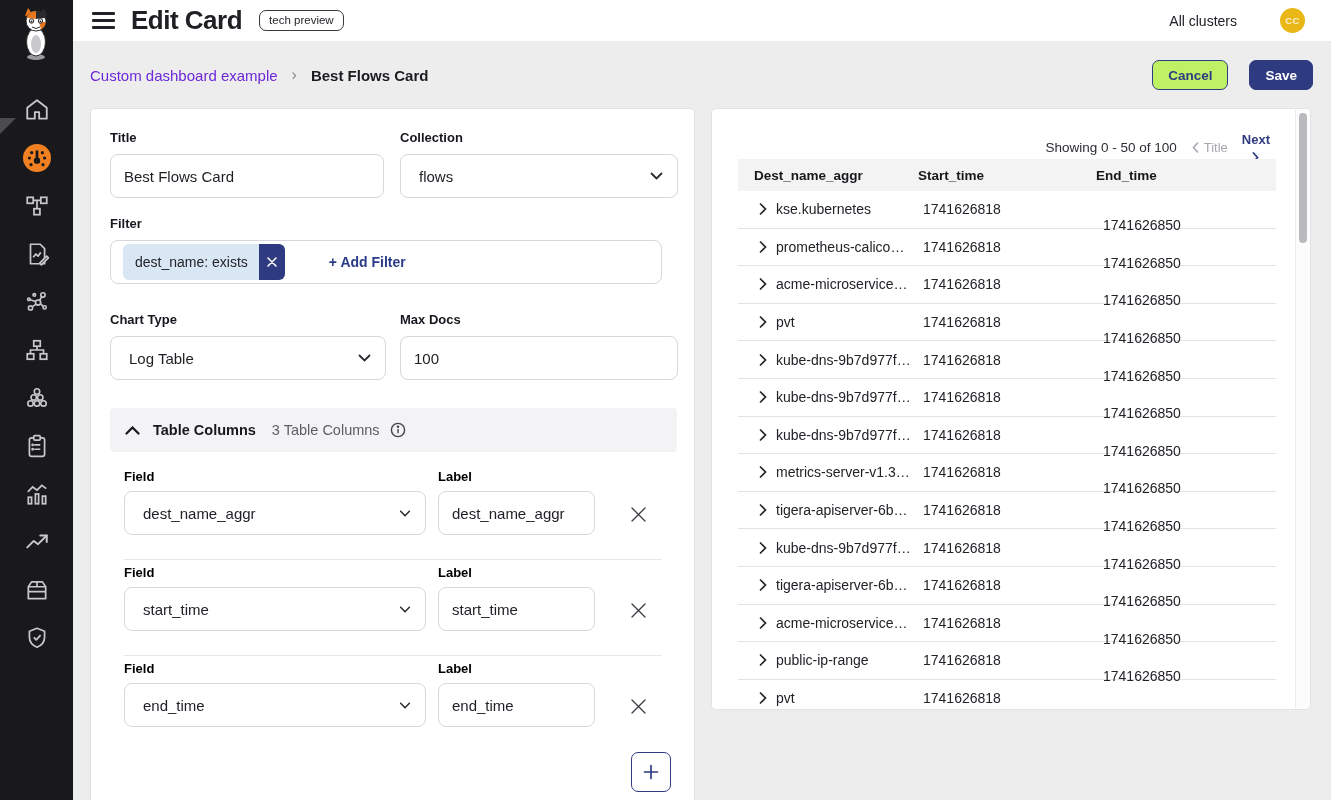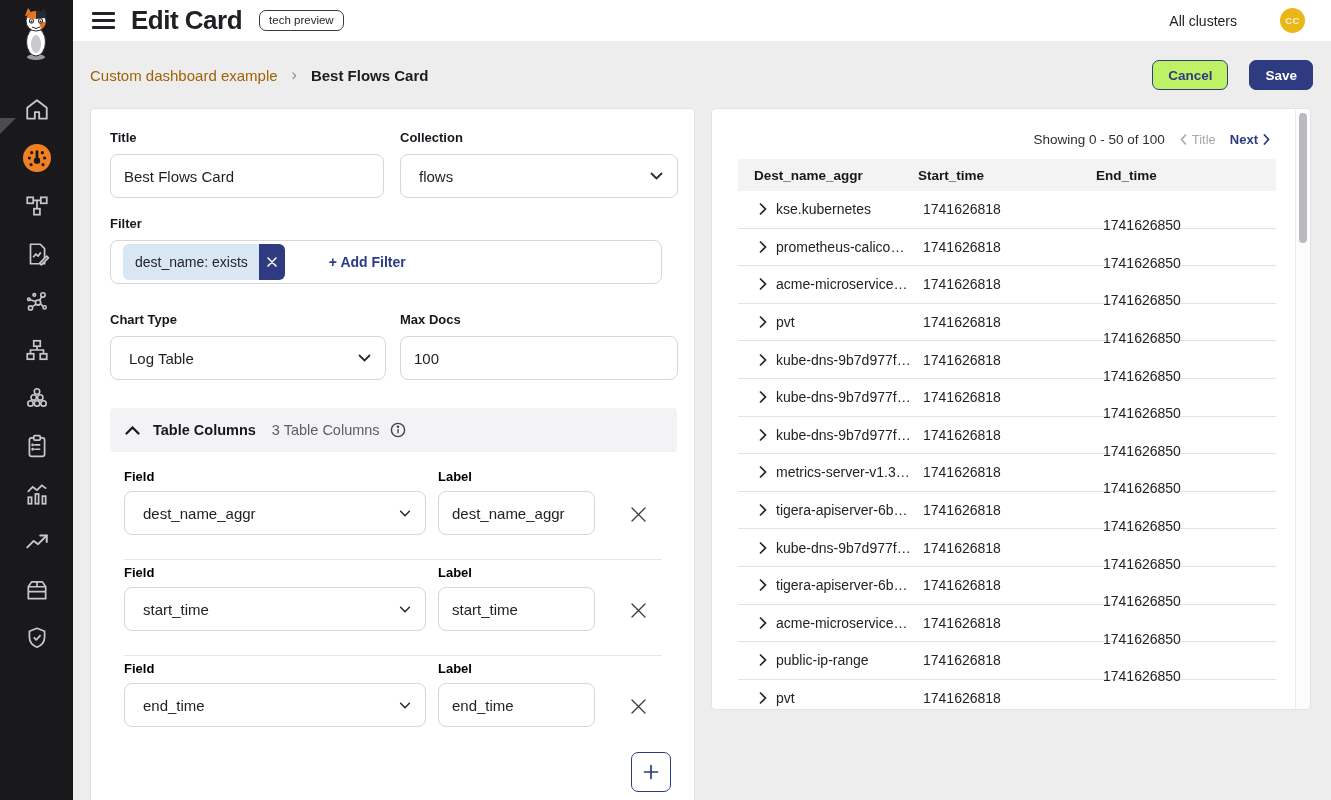--- a/index.html
+++ b/index.html
@@ -27,21 +27,21 @@
   .badge { margin-left:17px; border:1px solid #3a3a40; border-radius:7px; padding:3px 9px 4px;
     font-size:11.5px; font-weight:500; color:#26262c; }
   .topbar-right { margin-left:auto; display:flex; align-items:center; padding-right:26px; }
   .cluster-selector { font-size:14px; font-weight:500; color:#202026; cursor:pointer; }
   .avatar { margin-left:43px; width:25px; height:25px; border-radius:50%; background:#e9b716;
     display:flex; align-items:center; justify-content:center; font-size:9.5px; font-weight:700;
     color:rgba(255,255,255,0.82); letter-spacing:0.3px; cursor:pointer; }
 
   
   .actionbar { position:absolute; left:90px; top:58px; width:1223px; height:34px; display:flex; align-items:center; }
-  .crumb-parent { font-size:15px; color:#a16207; cursor:pointer; }
+  .crumb-parent { font-size:15px; color:#6d28d9; cursor:pointer; }
   .crumb-sep { font-size:16px; color:#8a8a92; margin:0 14px; }
   .crumb-current { font-size:15px; font-weight:700; color:#1b1b20; }
   .actionbar .buttons { margin-left:auto; display:flex; gap:21px; }
   .btn { height:30px; border-radius:7px; font-size:13.5px; font-weight:600; padding:0 15px;
     display:flex; align-items:center; cursor:pointer; }
   .btn-outline { background:#bef264; border:1px solid #2f3b80; color:#2f3b80; }
   .btn-solid { background:#2f3b80; border:1px solid #2f3b80; color:#ffffff; }
 
   
   .card { position:absolute; background:#ffffff; border:1px solid #e3e3e6; border-radius:5px; }
@@ -93,21 +93,21 @@
   .add-col-btn { position:absolute; left:540px; top:643px; width:40px; height:40px;
     border:1.5px solid #2f3b80; border-radius:7px; background:#fff; cursor:pointer;
     display:flex; align-items:center; justify-content:center; }
 
   
   .pagination { position:absolute; top:23px; right:40px; display:flex; align-items:center; }
   .showing { font-size:13.5px; font-weight:500; color:#2d2d33; }
   .pg-btn { display:flex; align-items:center; gap:5px; background:none; border:none;
     cursor:pointer; font-family:inherit; }
   .pg-prev { margin-left:15px; font-size:13px; font-weight:500; color:#a7a7ae; }
-  .pg-next { margin-left:14px; font-size:13px; font-weight:700; color:#2f3b80; }
+  .pg-next { margin-left:14px; font-size:13px; font-weight:700; color:#2f3b80;flex-direction:column; }
 
   .ptable { position:absolute; left:26px; top:50px; width:538px; }
   .thead { display:grid; grid-template-columns:180px 178px 1fr; height:32px; align-items:center;
     background:#f3f3f4; }
   .thead .th { font-size:13.5px; font-weight:700; color:#17171c; }
   .thead .th:first-child { padding-left:16px; }
   .trow { display:grid; grid-template-columns:180px 178px 1fr; height:37.6px; align-items:center;
     border-bottom:1px solid #e4e4e7; cursor:default; }
   .tcell { font-size:14px; color:#222228; white-space:nowrap; overflow:hidden; }
   .tcell.name { padding-left:21px; display:flex; align-items:center; gap:9px; }

